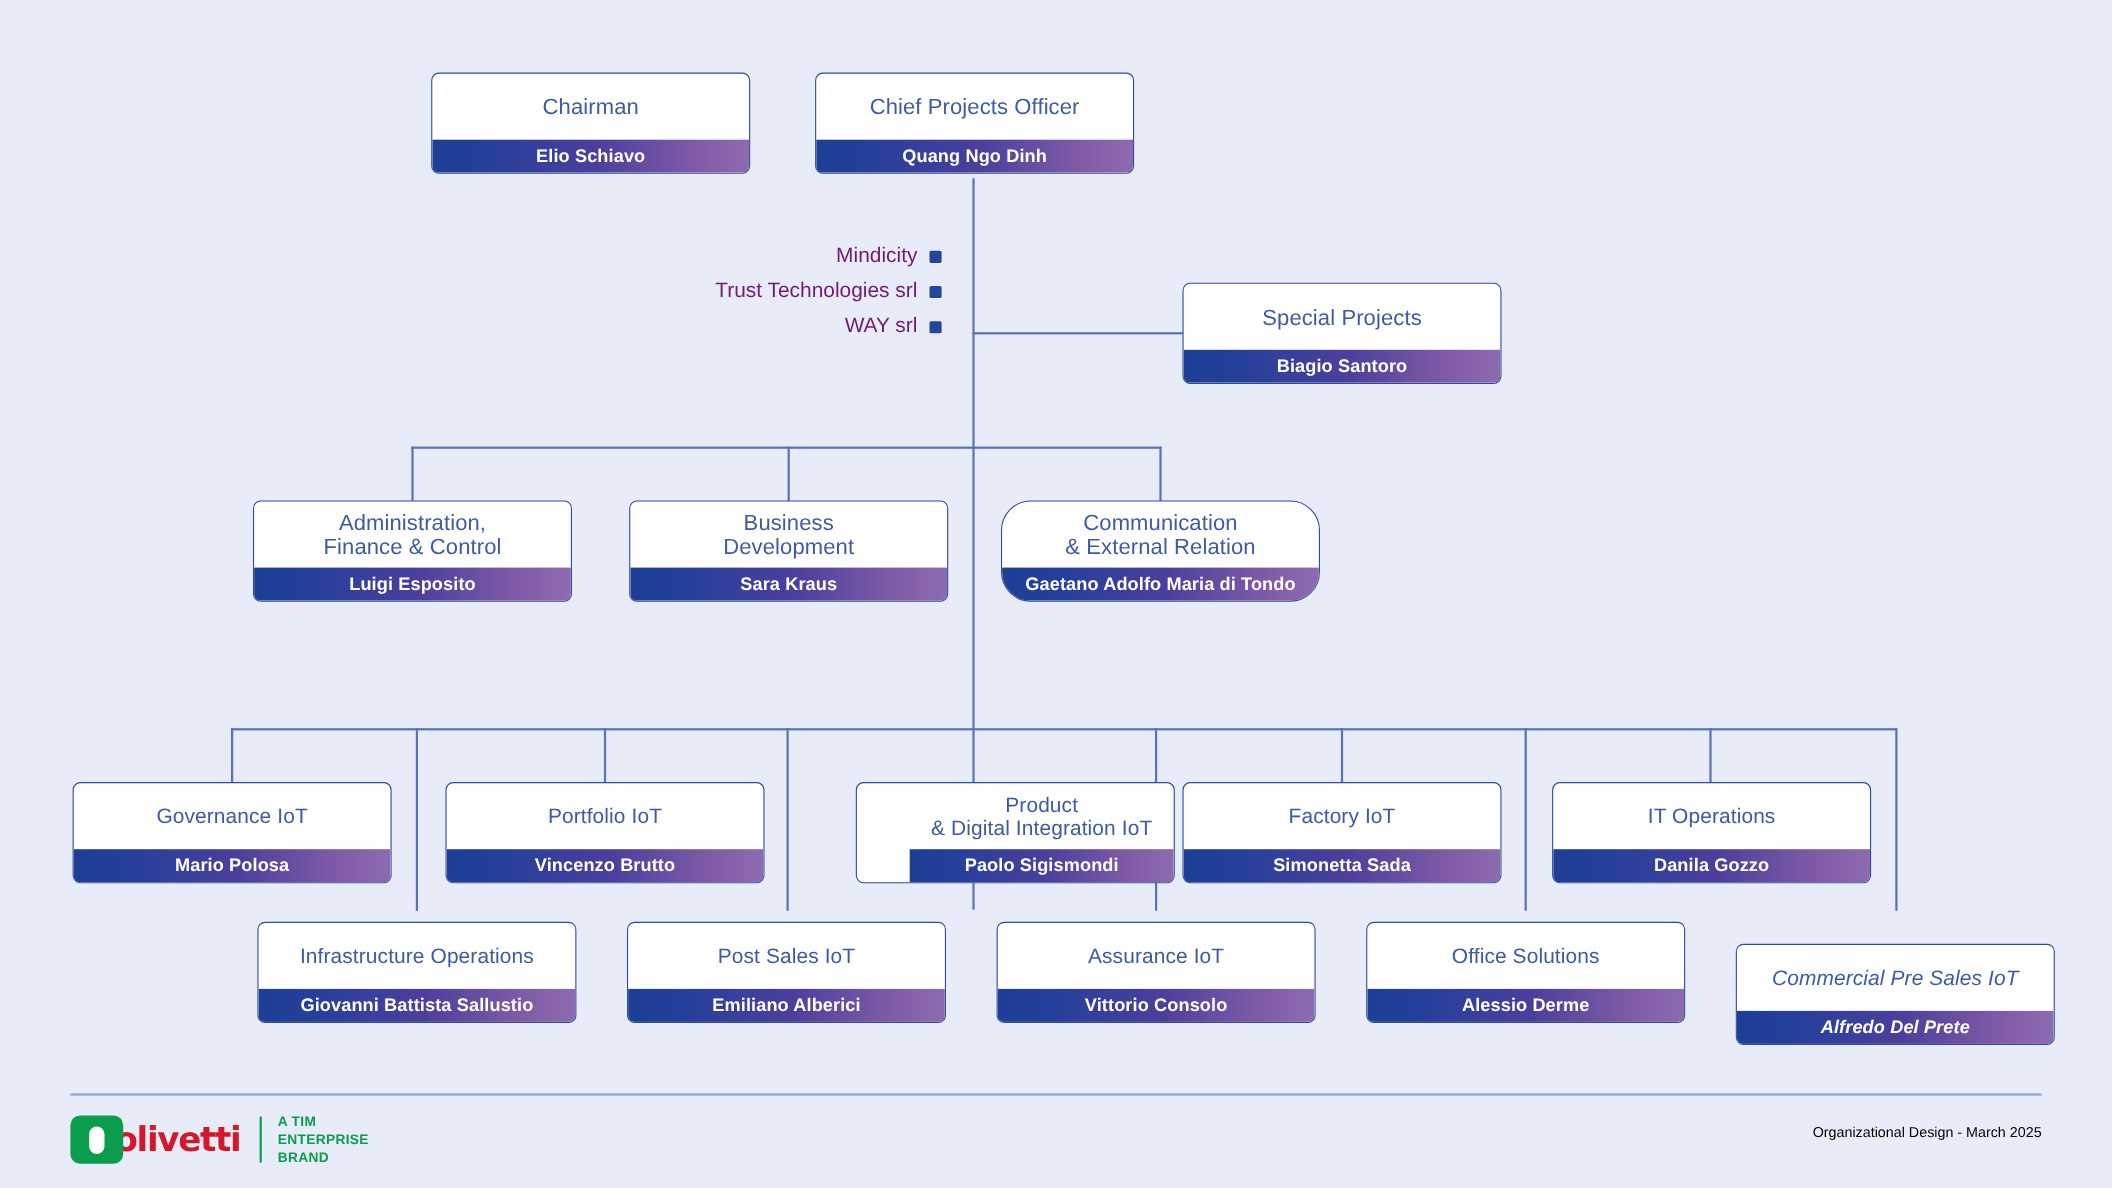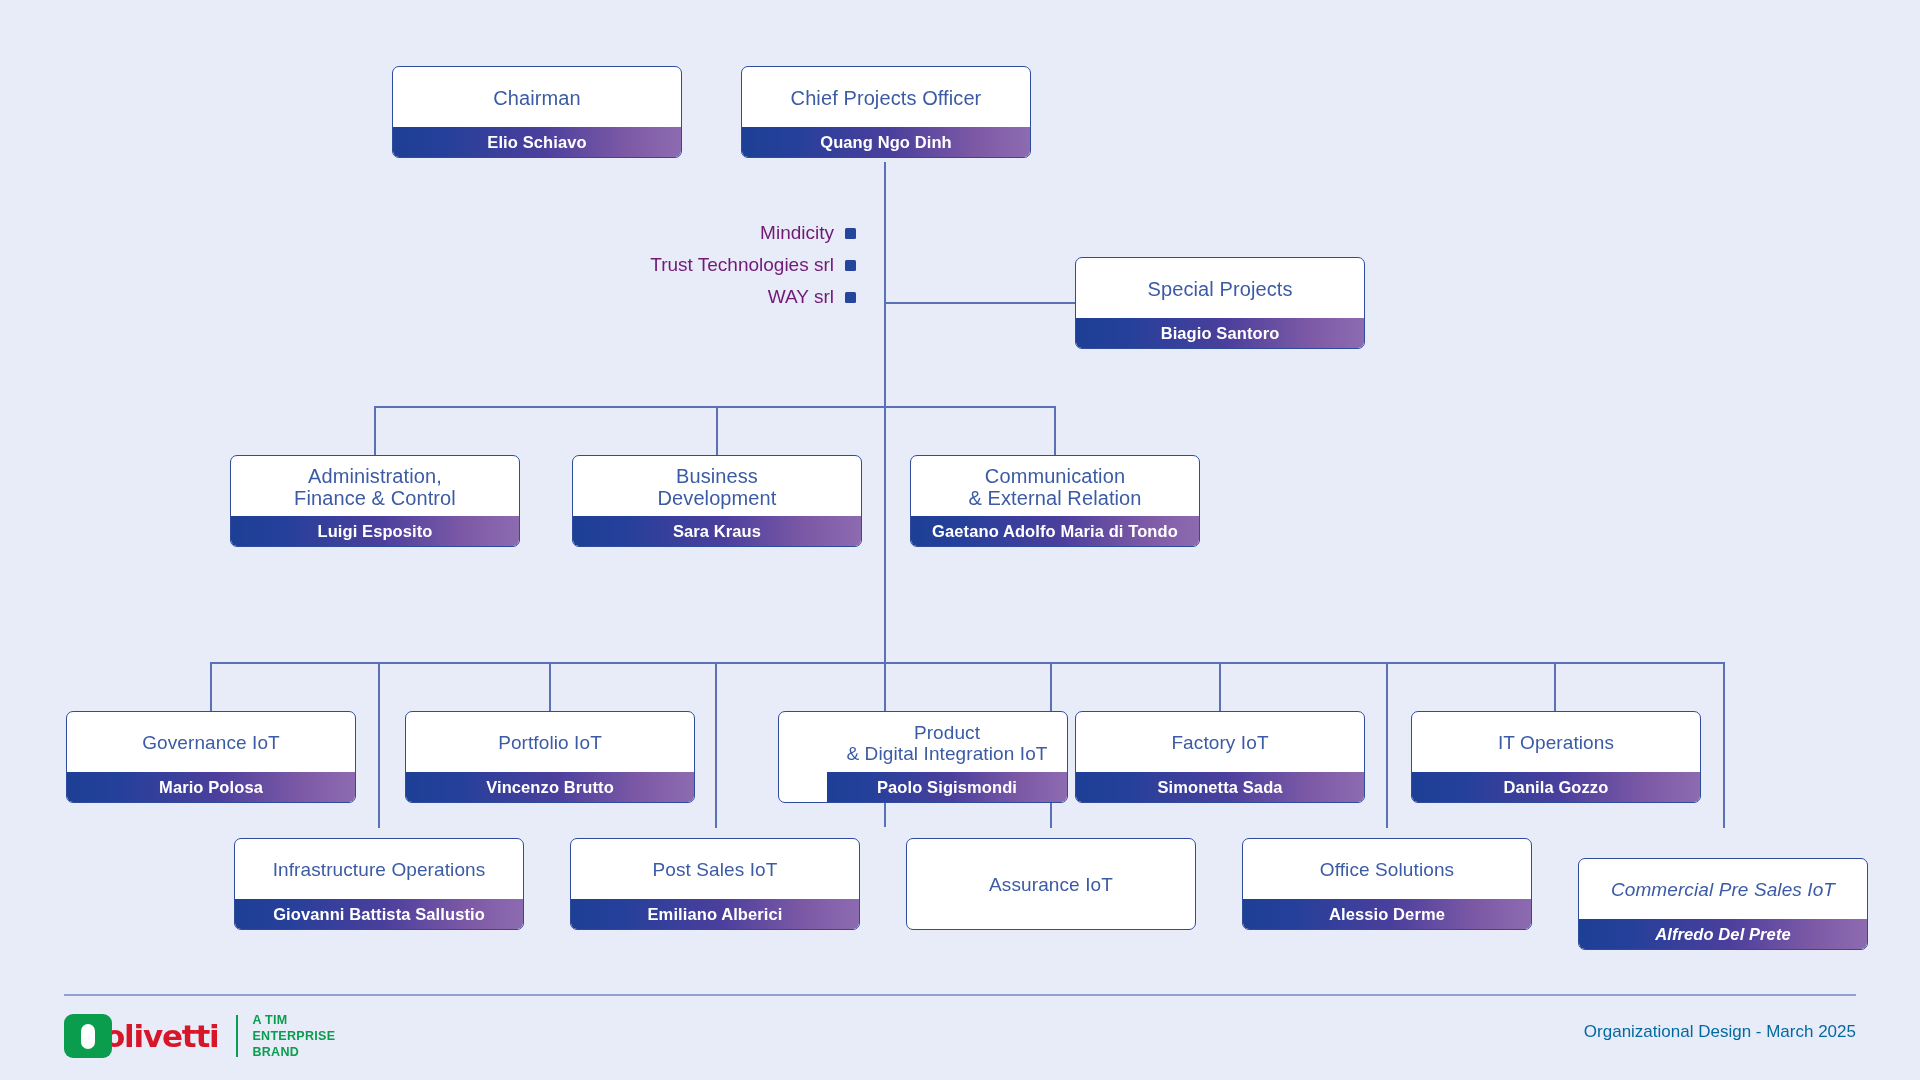--- a/index.html
+++ b/index.html
@@ -98,22 +98,22 @@
     left: 64px;
     right: 64px;
     top: 994px;
     height: 2px;
     background: #8fa2cf;
   }
   .footer-note {
     position: absolute;
     right: 64px;
     top: 1022px;
-    color: #0369a1;
-    font-size: 17px;
+    color: #000000;
+    font-size: 13px;
     white-space: nowrap;
   }
   .logo {
     position: absolute;
     left: 64px;
     top: 1012px;
     display: flex;
     align-items: center;
     gap: 14px;
   }
@@ -228,21 +228,21 @@
  Finance &amp; Control</div>
     <div class="node-name">Luigi Esposito</div>
   </div>
 
   <div class="node" style="left:572px; top:455px; width:290px; height:92px;">
     <div class="node-title">Business
 Development</div>
     <div class="node-name">Sara Kraus</div>
   </div>
 
-  <div class="node" style="left:910px; top:455px; width:290px; height:92px;">
+  <div class="node" style="left:910px; top:455px; width:290px; height:92px;border-radius:27px;">
     <div class="node-title">Communication
 &amp; External Relation</div>
     <div class="node-name">Gaetano Adolfo Maria di Tondo</div>
   </div>
 
   <div class="node small" style="left:66px; top:711px; width:290px; height:92px;">
     <div class="node-title">Governance IoT</div>
     <div class="node-name">Mario Polosa</div>
   </div>
 
@@ -272,20 +272,21 @@
     <div class="node-name">Giovanni Battista Sallustio</div>
   </div>
 
   <div class="node small" style="left:570px; top:838px; width:290px; height:92px;">
     <div class="node-title">Post Sales IoT</div>
     <div class="node-name">Emiliano Alberici</div>
   </div>
 
   <div class="node small" style="left:906px; top:838px; width:290px; height:92px;">
     <div class="node-title">Assurance IoT</div>
+    <div class="node-name">Vittorio Consolo</div>
   </div>
 
   <div class="node small" style="left:1242px; top:838px; width:290px; height:92px;">
     <div class="node-title">Office Solutions</div>
     <div class="node-name">Alessio Derme</div>
   </div>
 
   <div class="node small" style="left:1578px; top:858px; width:290px; height:92px;font-style:italic;">
     <div class="node-title">Commercial Pre Sales IoT</div>
     <div class="node-name">Alfredo Del Prete</div>

